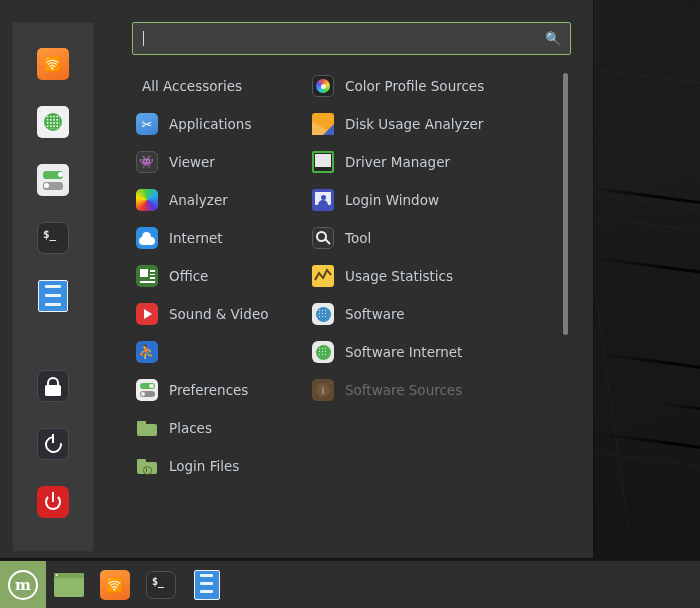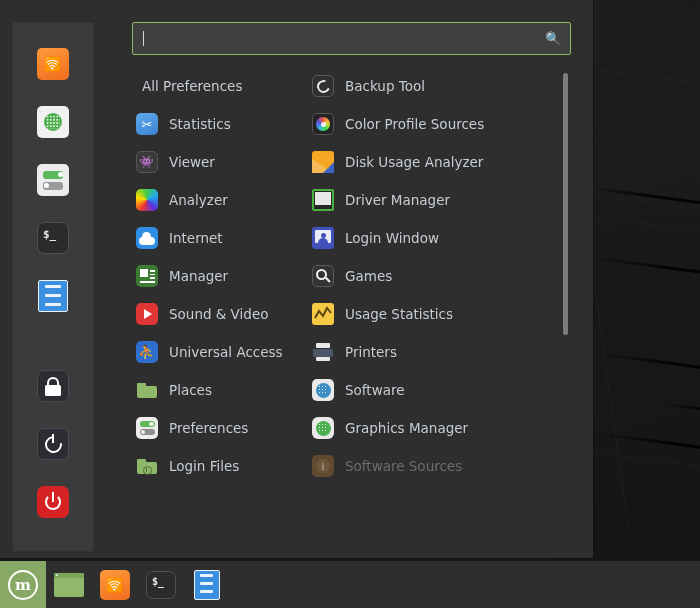--- a/index.html
+++ b/index.html
@@ -532,29 +532,29 @@
         <input id="search-input" type="text" value="" placeholder="" style="">
         <span class="search-glyph">🔍</span>
       </div>
     </div>
 
     <div id="cols">
 
       <div id="cat-col">
 
         <div class="row noicon">
-          <span>All Preferences</span>
+          <span>All Accessories</span>
         </div>
 
         <div class="row">
           <span class="ico ic-scissors">
               <span class="sq"></span>
               <span class="glyph">✂</span>
             </span>
-          <span>Statistics</span>
+          <span>Applications</span>
         </div>
 
         <div class="row">
           <span class="ico ic-games">
               <span class="sq"></span>
               <span class="glyph">👾</span>
             </span>
           <span>Viewer</span>
         </div>
 
@@ -575,76 +575,68 @@
 
         <div class="row">
           <span class="ico ic-office">
             <span class="sq"></span>
               <span class="blk"></span>
             <span class="ln" style="top:5px;"></span>
               <span class="ln" style="top:8.5px;"></span>
               <span class="ln" style="top:12px;"></span>
             <span class="lb" style="bottom:4px;"></span>
           </span>
-          <span>Manager</span>
+          <span>Office</span>
         </div>
 
         <div class="row">
           <span class="ico ic-sound">
               <span class="sq"></span>
               <span class="play"></span>
             </span>
           <span>Sound &amp; Video</span>
         </div>
 
         <div class="row">
           <span class="ico ic-access">
               <span class="sq"></span>
               <span class="glyph">⛹</span>
             </span>
-          <span>Universal Access</span>
-        </div>
-
+        </div>
+
+
+        <div class="row">
+          <span class="ico ic-prefs">
+              <span class="sq"></span>
+              <span class="t1"></span>
+              <span class="t2"></span>
+            </span>
+          <span>Preferences</span>
+        </div>
 
         <div class="row">
           <span class="ico ic-folder">
               <span class="tab"></span>
               <span class="f"></span>
             </span>
           <span>Places</span>
-        </div>
-
-        <div class="row">
-          <span class="ico ic-prefs">
-              <span class="sq"></span>
-              <span class="t1"></span>
-              <span class="t2"></span>
-            </span>
-          <span>Preferences</span>
         </div>
 
         <div class="row">
           <span class="ico ic-folder">
               <span class="tab"></span>
               <span class="f"></span>
               <span class="clock"></span>
             </span>
           <span>Login Files</span>
         </div>
       </div>
 
       <div id="app-col">
 
-        <div class="row">
-          <span class="ico ic-backup">
-              <span class="sq"></span>
-              <span class="ring"></span>
-            </span>
-          <span>Backup Tool</span>
-        </div>
 
         <div class="row">
           <span class="ico ic-color">
               <span class="sq"></span>
               <span class="wheel"></span>
             </span>
           <span>Color Profile Sources</span>
         </div>
 
         <div class="row">
@@ -674,56 +666,48 @@
             </span>
           <span>Login Window</span>
         </div>
 
         <div class="row">
           <span class="ico ic-logs">
               <span class="sq"></span>
               <span class="lens"></span>
               <span class="handle"></span>
             </span>
-          <span>Games</span>
+          <span>Tool</span>
         </div>
 
         <div class="row">
           <span class="ico ic-power-stats">
             <span class="sq"></span>
             <svg viewBox="0 0 22 22">
                 <polyline points="3,15 7,8 11,13 15,5 19,10" fill="none" stroke="#5a4410" stroke-width="2"></polyline>
               </svg>
           </span>
           <span>Usage Statistics</span>
         </div>
 
-        <div class="row">
-          <span class="ico ic-printer">
-              <span class="top"></span>
-              <span class="body"></span>
-              <span class="out"></span>
-            </span>
-          <span>Printers</span>
-        </div>
 
         <div class="row">
           <span class="ico ic-software">
               <span class="sq"></span>
               <span class="circ"></span>
             </span>
           <span>Software</span>
         </div>
 
         <div class="row">
           <span class="ico ic-swmgr">
               <span class="sq"></span>
               <span class="circ"></span>
             </span>
-          <span>Graphics Manager</span>
+          <span>Software Internet</span>
         </div>
 
         <div class="row dim">
           <span class="ico ic-swsrc">
               <span class="sq"></span>
               <span class="circ">i</span>
             </span>
           <span>Software Sources</span>
         </div>
 

